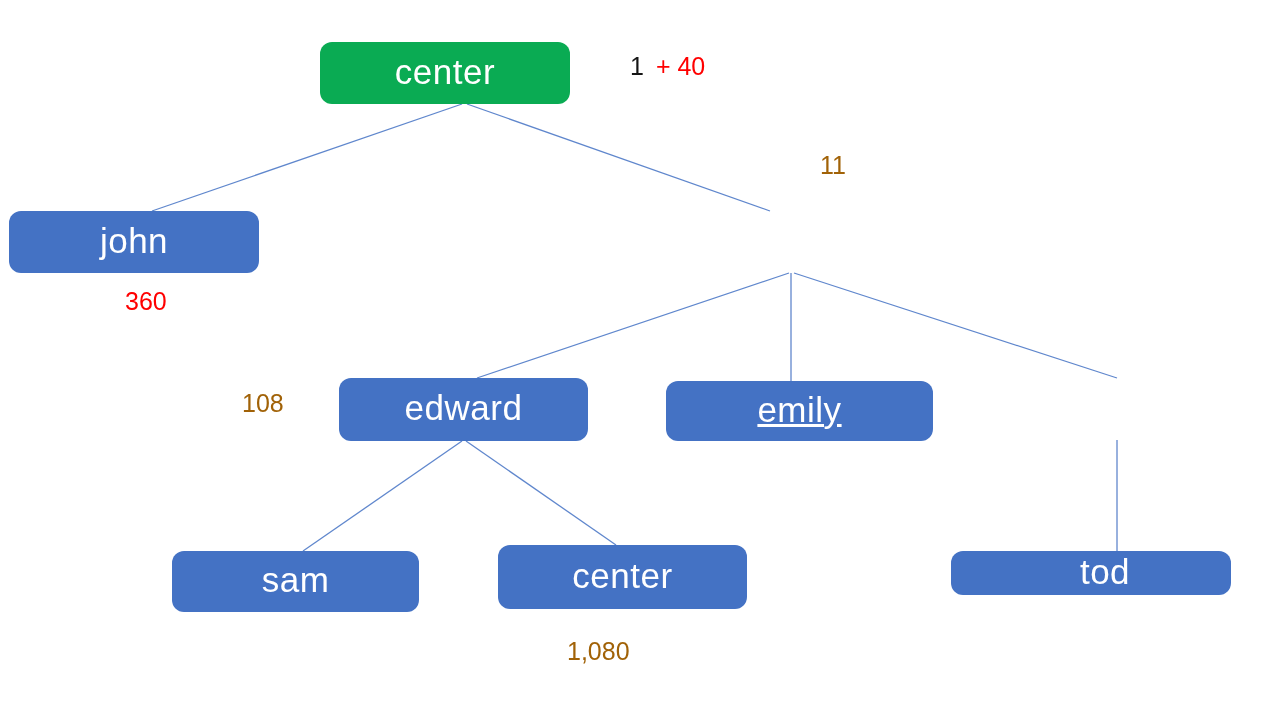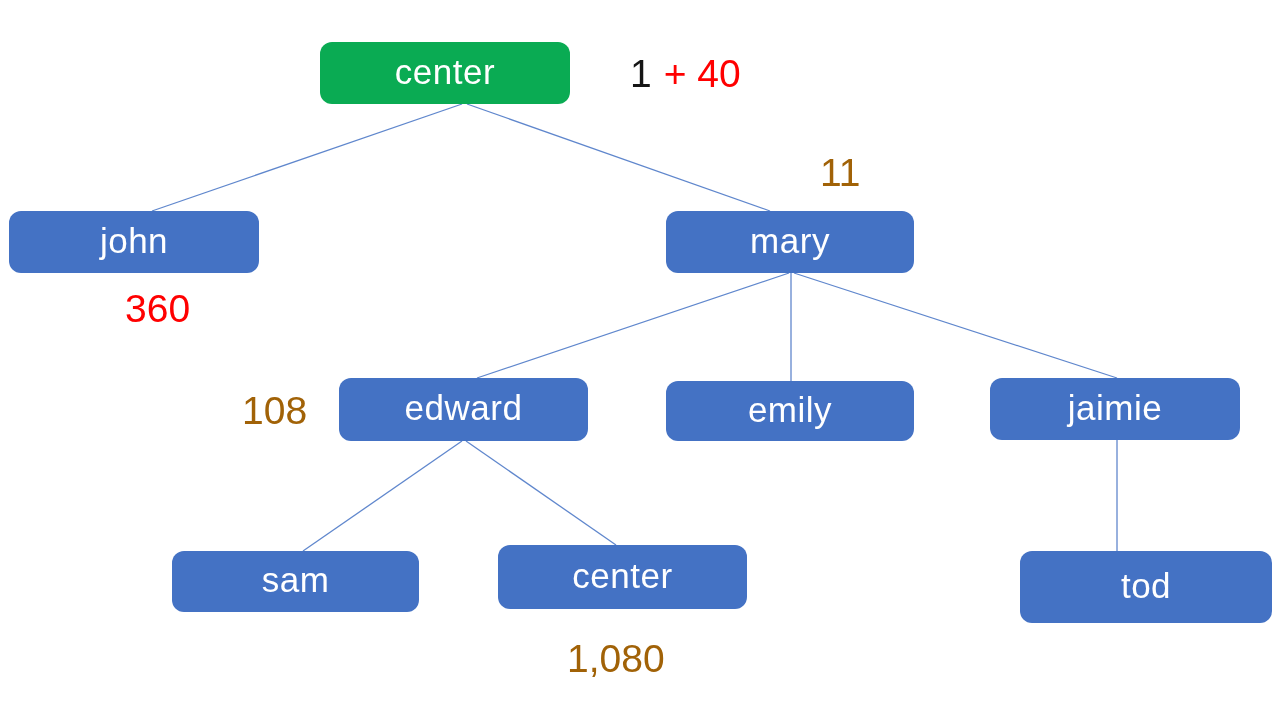--- a/index.html
+++ b/index.html
@@ -36,21 +36,21 @@
     color: #ffffff;
     font-size: 35px;
     letter-spacing: 0.5px;
     line-height: 1;
   }
   .node--root { background: #0aab53; }
   .node--blue { background: #4472c4; }
   .node-label { padding-bottom: 4px; }
   .ann {
     position: absolute;
-    font-size: 39px;
+    font-size: 25px;
     line-height: 1.1;
     white-space: nowrap;
   }
   .ann--black { color: #a16207; }
   .ann--red   { color: #ff0000; }
   .ann-part-black { color: #151515; margin-right: 12px; }
   .ann-part-red   { color: #ff0000; }
 </style>
 </head>
 <body>
@@ -68,41 +68,35 @@
     <line class="edge" x1="1117" y1="440" x2="1117" y2="551" stroke="#4472c4"></line>
   </svg>
 
   <div class="node node--root" style="left:320px; top:42px; width:250px; height:62px;">
     <span class="node-label">center</span>
   </div>
 
   <div class="node node--blue" style="left:9px; top:211px; width:250px; height:62px;">
     <span class="node-label">john</span>
   </div>
-  <div class="node node--blue" style="left:666px; top:211px; width:248px; height:62px;">
-    <span class="node-label">mary</span>
-  </div>
 
   <div class="node node--blue" style="left:339px; top:378px; width:249px; height:63px;">
     <span class="node-label">edward</span>
   </div>
-  <div class="node node--blue" style="left:666px; top:381px; width:248px; height:60px;">
+  <div class="node node--blue" style="left:666px; top:381px; width:267px; height:60px;text-decoration:underline;">
     <span class="node-label">emily</span>
-  </div>
-  <div class="node node--blue" style="left:990px; top:378px; width:250px; height:62px;">
-    <span class="node-label">jaimie</span>
   </div>
 
   <div class="node node--blue" style="left:172px; top:551px; width:247px; height:61px;text-align:right;">
     <span class="node-label">sam</span>
   </div>
   <div class="node node--blue" style="left:498px; top:545px; width:249px; height:64px;">
     <span class="node-label">center</span>
   </div>
-  <div class="node node--blue" style="left:1020px; top:551px; width:252px; height:72px;">
+  <div class="node node--blue" style="left:951px; top:551px; width:252px; height:44px;padding-left:28px;">
     <span class="node-label">tod</span>
   </div>
 
   <div class="ann" style="left:630px; top:53px;">
     <span class="ann-part-black">1</span><span class="ann-part-red">+ 40</span>
   </div>
   <div class="ann ann--black" style="left:820px; top:152px;">11</div>
   <div class="ann ann--red" style="left:125px; top:288px;">360</div>
   <div class="ann ann--black" style="left:242px; top:390px;text-align:right;">108</div>
   <div class="ann ann--black" style="left:567px; top:638px;">1,080</div>

